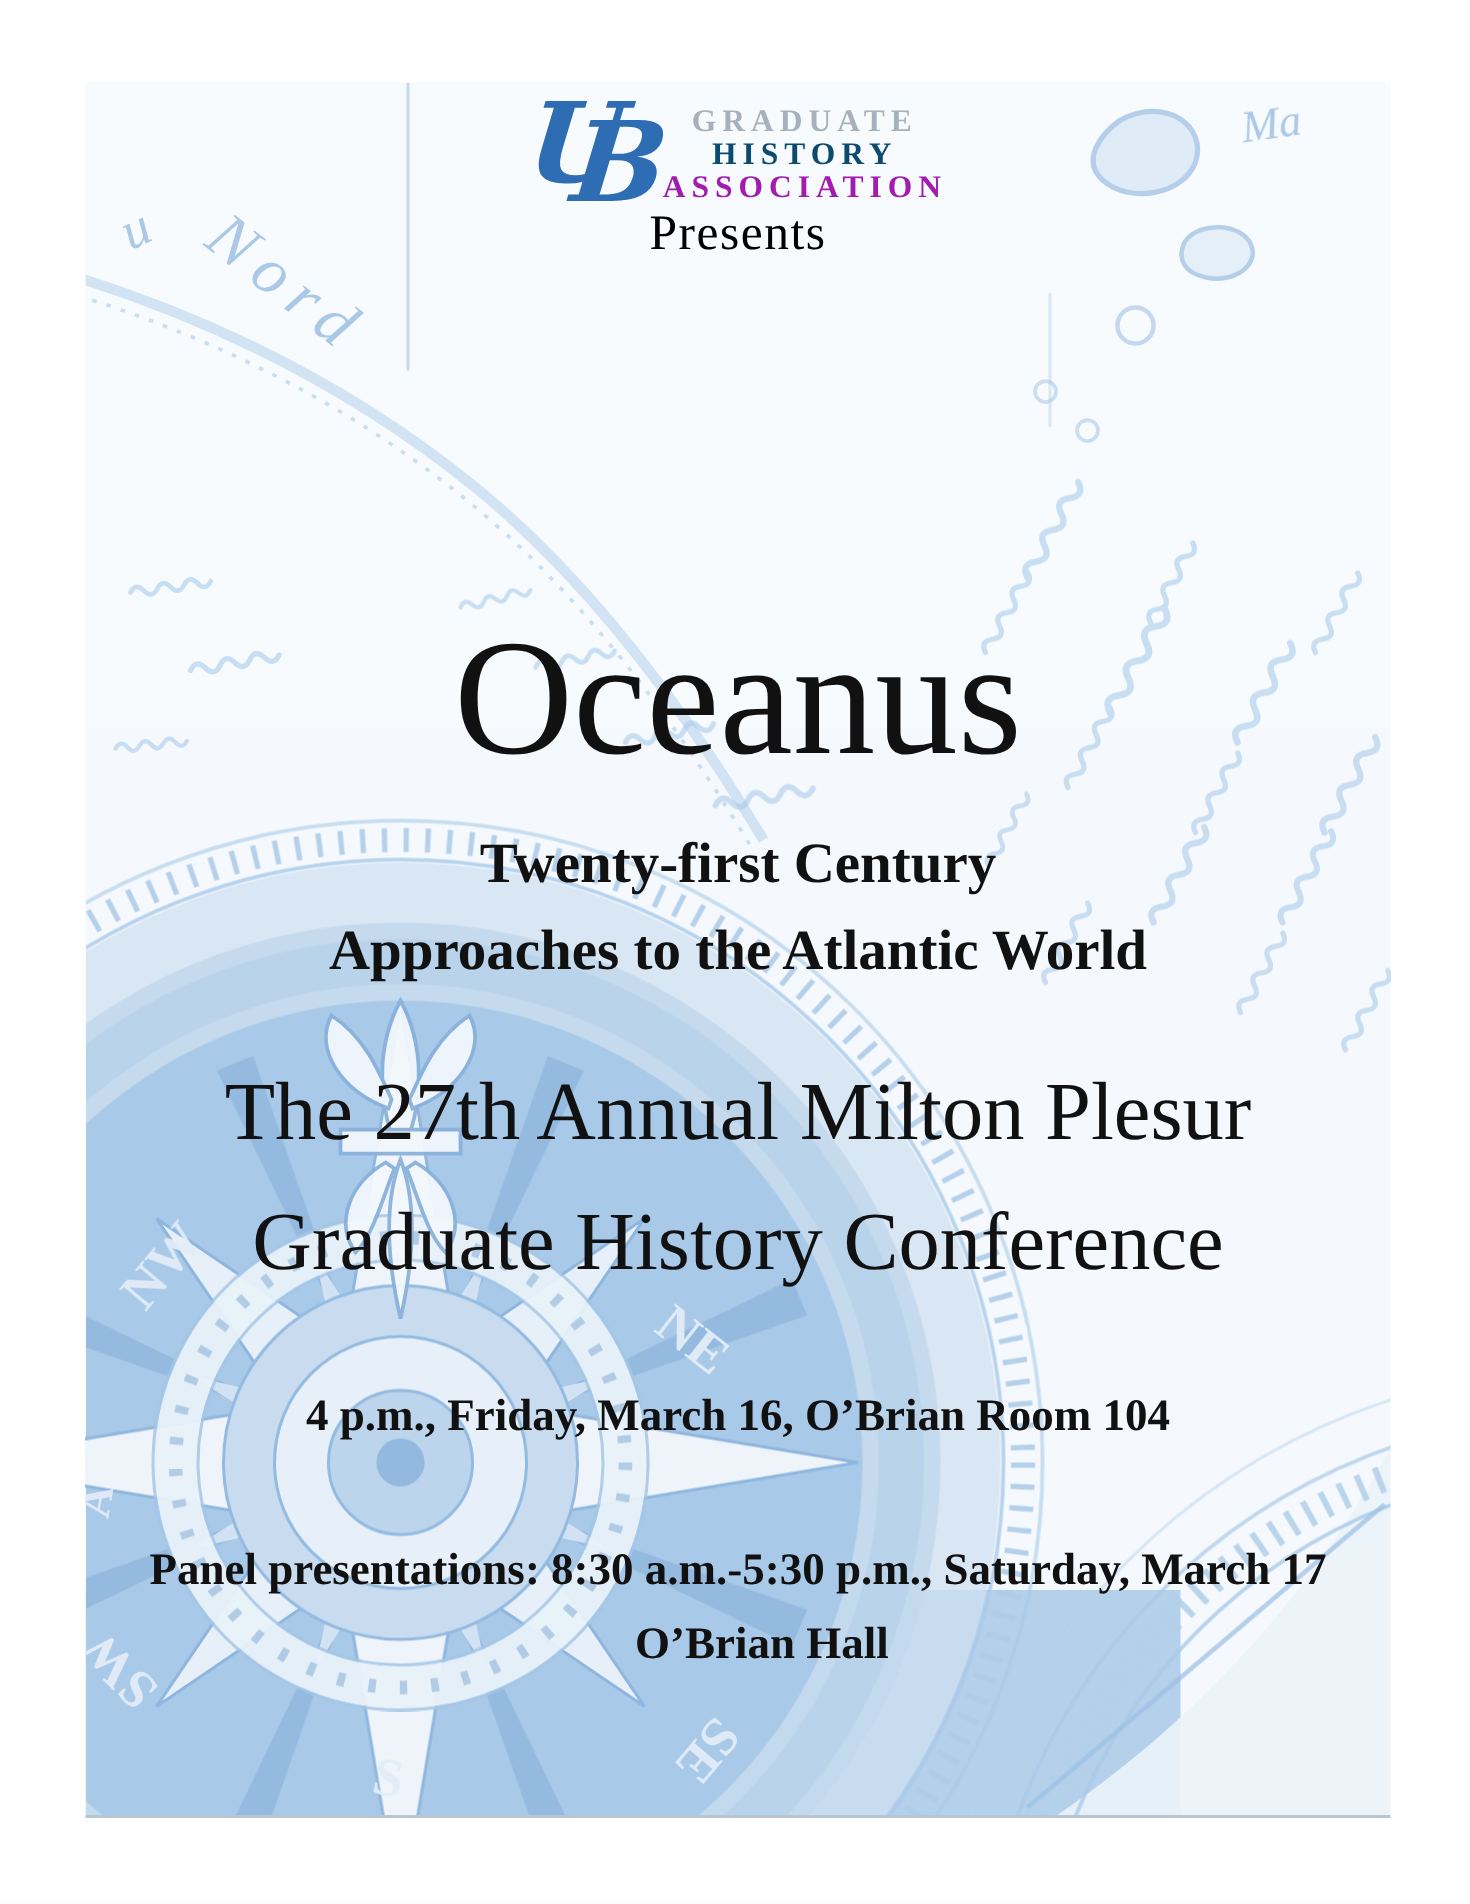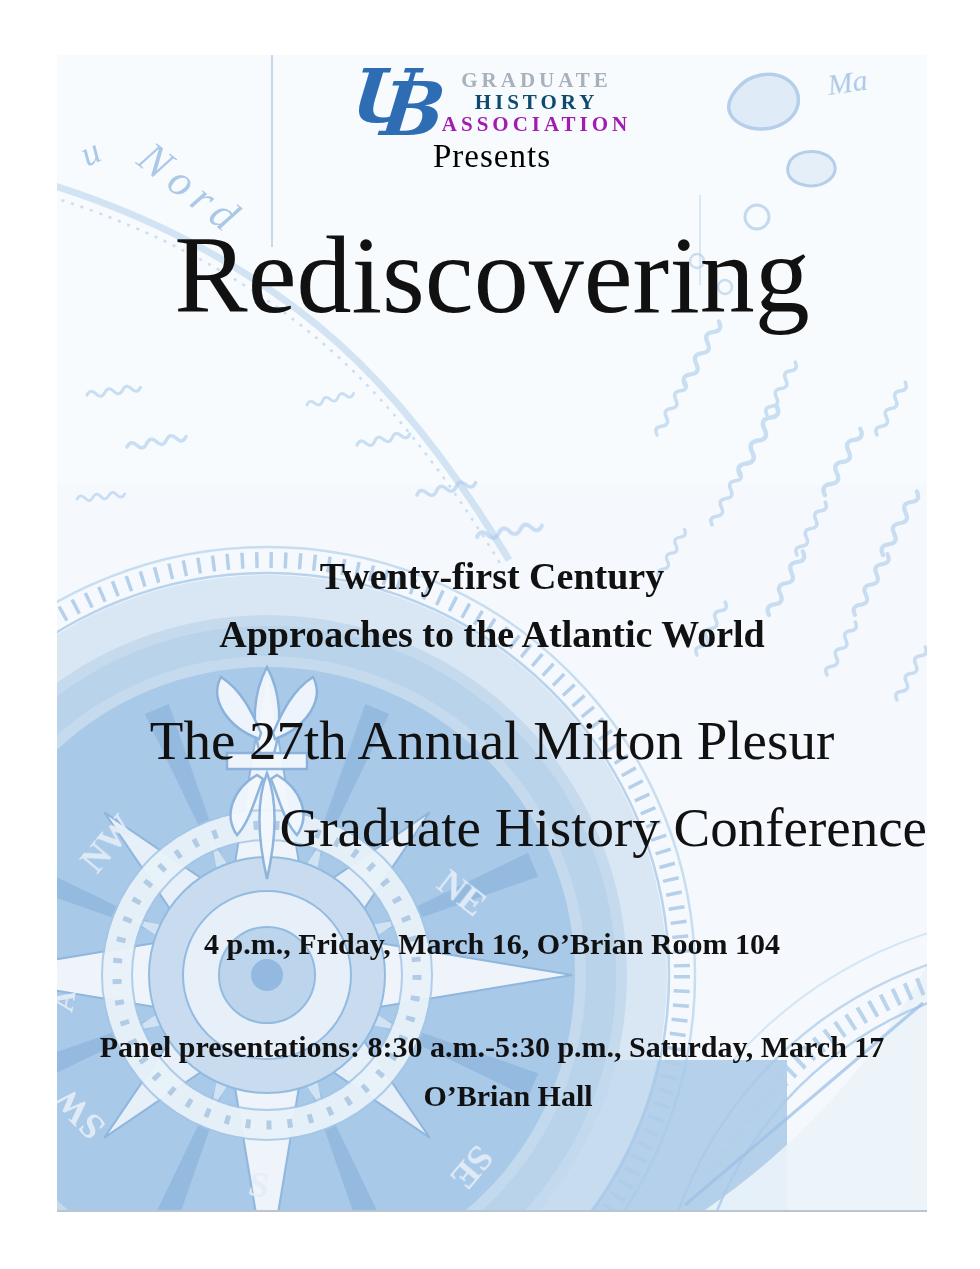--- a/index.html
+++ b/index.html
@@ -31,21 +31,21 @@
   }
   .logo-text .l1{color:#a7b1bb;}
   .logo-text .l2{color:#0c4a6e;}
   .logo-text .l3{color:#a21caf;}
   .presents{top:86px;font-size:33px;line-height:30px;letter-spacing:1px;color:#000000;}
   .t1{top:150px;font-size:110px;line-height:140px;font-weight:normal;margin:0;}
   .t2{top:340px;font-size:110px;line-height:140px;font-weight:normal;margin:0;}
   .s1{top:496px;font-size:38px;line-height:50px;font-weight:bold;}
   .s2{top:554px;font-size:38px;line-height:50px;font-weight:bold;}
   .c1{top:650px;font-size:55px;line-height:72px;font-weight:normal;margin:0;}
-  .c2{top:737px;font-size:55px;line-height:72px;font-weight:normal;margin:0;text-align:right;}
+  .c2{top:737px;font-size:55px;line-height:72px;font-weight:normal;margin:0;}
   .k1{top:851px;font-size:30px;line-height:44px;font-weight:bold;}
   .k2{top:867px;font-size:30px;line-height:44px;font-weight:bold;}
   .p1{top:970px;font-size:30px;line-height:44px;font-weight:bold;}
   .p2{top:1019px;font-size:30px;line-height:44px;font-weight:bold;margin-left:16px;}
   .map-label{font-family:"Liberation Serif", serif;font-style:italic;}
   .compass-letter{font-family:"Liberation Serif", serif;font-weight:bold;}
 </style>
 </head>
 <body>
 
@@ -193,21 +193,21 @@
       <span class="ub-u">U</span><span class="ub-b">B</span>
     </div>
     <div class="logo-text">
       <div class="l1">GRADUATE</div>
       <div class="l2">HISTORY</div>
       <div class="l3">ASSOCIATION</div>
     </div>
   </div>
 
   <div class="txt presents">Presents</div>
-  <h1 class="txt t1">Rediscovering</h1>
+  <h1 class="txt t2">Oceanus</h1>
   <div class="txt s1">Twenty-first Century</div>
   <div class="txt s2">Approaches to the Atlantic World</div>
   <h2 class="txt c1">The 27th Annual Milton Plesur</h2>
   <h2 class="txt c2">Graduate History Conference</h2>
   <div class="txt k2">4 p.m., Friday, March 16, O’Brian Room 104</div>
   <div class="txt p1">Panel presentations: 8:30 a.m.-5:30 p.m., Saturday, March 17</div>
   <div class="txt p2">O’Brian Hall</div>
 </div>
 
 </body></html>

